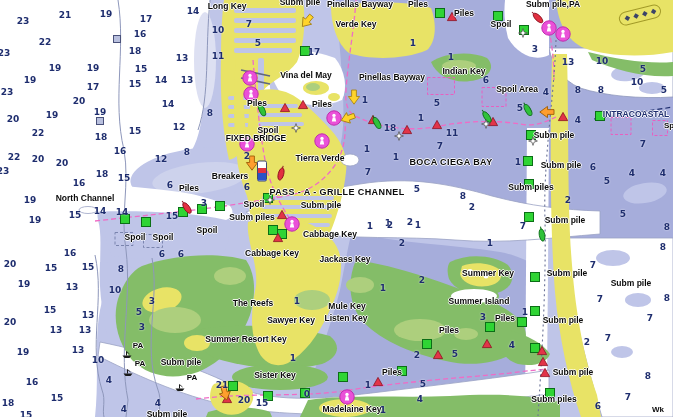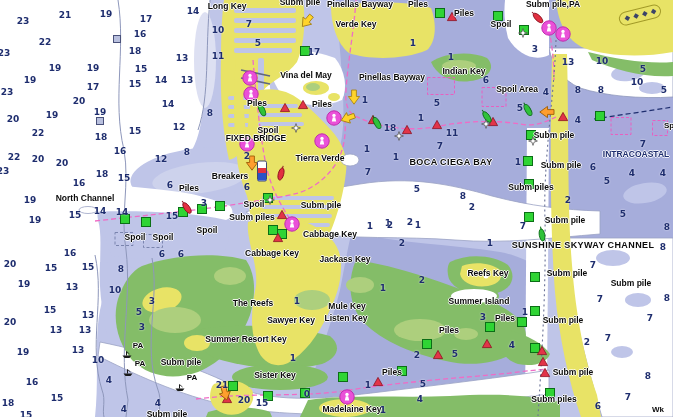--- a/index.html
+++ b/index.html
@@ -5,21 +5,21 @@
   html,body{margin:0;padding:0;background:#fff;}
   .chart{position:relative;width:673px;height:417px;overflow:hidden;
          font-family:"Liberation Sans",sans-serif;background:#fff;}
   .layer{position:absolute;left:0;top:0;width:673px;height:417px;}
   #labels-layer{pointer-events:none;}
   .lbl{position:absolute;transform:translate(-50%,-50%);white-space:nowrap;
        font-weight:bold;font-size:8.5px;color:#0b0b0b;
        text-shadow:1px 0 0 rgba(255,255,255,.85),-1px 0 0 rgba(255,255,255,.85),
                    0 1px 0 rgba(255,255,255,.85),0 -1px 0 rgba(255,255,255,.85);}
   .lbl.ch{font-size:9px;letter-spacing:.4px;}
-  .lbl.navy{color:#1e2d6e;margin-top:40px;}
+  .lbl.navy{color:#1e2d6e;}
   .lbl.sm{font-size:8px;}
   .depth{position:absolute;transform:translate(-50%,-50%);white-space:nowrap;
          font-weight:bold;font-size:9px;color:#1e2d6e;font-family:"DejaVu Sans",sans-serif;
          text-shadow:0 0 2px rgba(255,255,255,.8);}
 </style>
 </head>
 <body>
 
 <div class="chart">
 
@@ -463,35 +463,35 @@
       <span class="lbl" style="left: 517px; top: 89px;">Spoil Area</span>
       <span class="lbl" style="left: 257px; top: 103px;">Piles</span>
       <span class="lbl" style="left: 322px; top: 104px;">Piles</span>
       <span class="lbl navy" style="left: 636px; top: 114px;">INTRACOASTAL</span>
       <span class="lbl" style="left: 268px; top: 130px;">Spoil</span>
       <span class="lbl" style="left: 320px; top: 158px;">Tierra Verde</span>
       <span class="lbl ch" style="left: 451px; top: 162px;">BOCA CIEGA BAY</span>
       <span class="lbl" style="left: 230px; top: 176px;">Breakers</span>
       <span class="lbl" style="left: 85px; top: 198px;">North Channel</span>
       <span class="lbl" style="left: 189px; top: 188px;">Piles</span>
+      <span class="lbl ch" style="left: 337px; top: 192px;">PASS - A - GRILLE CHANNEL</span>
       <span class="lbl" style="left: 254px; top: 204px;">Spoil</span>
       <span class="lbl" style="left: 321px; top: 205px;">Subm pile</span>
       <span class="lbl" style="left: 252px; top: 217px;">Subm piles</span>
       <span class="lbl" style="left: 207px; top: 230px;">Spoil</span>
       <span class="lbl" style="left: 135px; top: 237px;">Spoil</span>
       <span class="lbl" style="left: 163px; top: 237px;">Spoil</span>
       <span class="lbl" style="left: 330px; top: 234px;">Cabbage Key</span>
-      <span class="lbl ch" style="left: 583px; top: 245px;">SUNSHINE SKYWAY CHANNEL</span>
       <span class="lbl" style="left: 272px; top: 253px;">Cabbage Key</span>
       <span class="lbl" style="left: 345px; top: 259px;">Jackass Key</span>
       <span class="lbl" style="left: 554px; top: 135px;">Subm pile</span>
       <span class="lbl" style="left: 561px; top: 165px;">Subm pile</span>
       <span class="lbl" style="left: 531px; top: 187px;">Subm piles</span>
       <span class="lbl" style="left: 565px; top: 220px;">Subm pile</span>
-      <span class="lbl" style="left: 488px; top: 273px;">Reefs Key</span>
+      <span class="lbl" style="left: 488px; top: 273px;">Summer Key</span>
       <span class="lbl" style="left: 567px; top: 273px;">Subm pile</span>
       <span class="lbl" style="left: 631px; top: 283px;">Subm pile</span>
       <span class="lbl" style="left: 479px; top: 301px;">Summer Island</span>
       <span class="lbl" style="left: 253px; top: 303px;">The Reefs</span>
       <span class="lbl" style="left: 347px; top: 306px;">Mule Key</span>
       <span class="lbl" style="left: 505px; top: 318px;">Piles</span>
       <span class="lbl" style="left: 563px; top: 320px;">Subm pile</span>
       <span class="lbl" style="left: 291px; top: 320px;">Sawyer Key</span>
       <span class="lbl" style="left: 346px; top: 318px;">Listen Key</span>
       <span class="lbl" style="left: 449px; top: 330px;">Piles</span>

